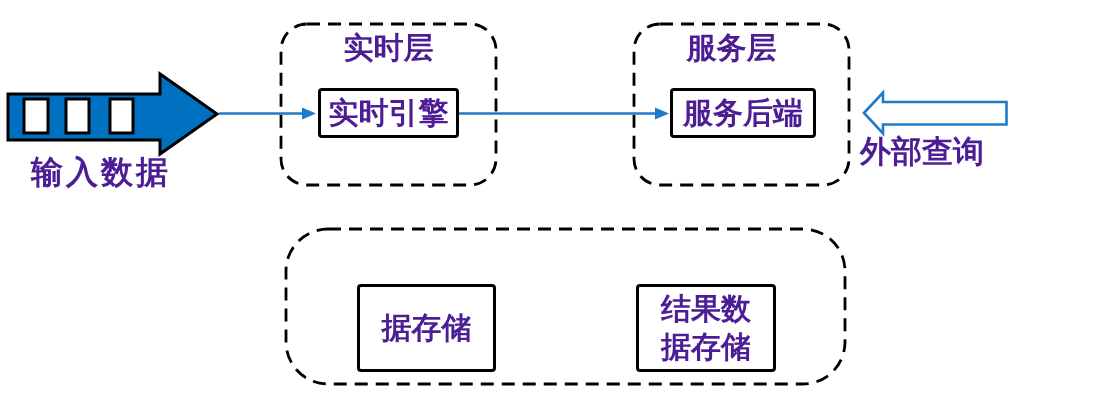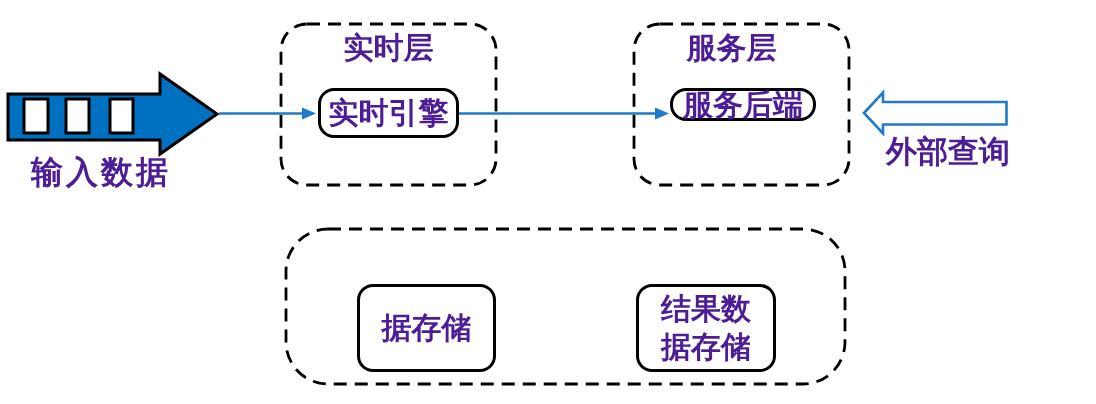--- a/index.html
+++ b/index.html
@@ -26,21 +26,21 @@
     text-align: center;
     font-size: 30px;
     font-weight: 700;
     line-height: 1;
     white-space: nowrap;
   }
   .node {
     position: absolute;
     box-sizing: border-box;
     border: 3px solid #000000;
-    border-radius: 16px;
+    border-radius: 4px;
     background: #ffffff;
     display: flex;
     flex-direction: column;
     align-items: center;
     justify-content: center;
     font-size: 30px;
     font-weight: 700;
     line-height: 38px;
     white-space: nowrap;
   }
@@ -89,29 +89,29 @@
     <polygon points="864,113 883,92.5 883,102 1006.5,102 1006.5,124.5 883,124.5 883,133.5" stroke-width="2.6" stroke-linejoin="miter" fill="#ffffff" stroke="#1f7ac9"></polygon>
   </svg>
 
   <div class="layer-title" style="left:281px; top:33px; width:215px;">实时层</div>
   <div class="layer-title" style="left:624px; top:33px; width:215px;">服务层</div>
 
   <div class="node" style="left:318px; top:88px; width:141px; height:50px;">
     <span>实时引擎</span>
   </div>
 
-  <div class="node" style="left:670px; top:88px; width:146px; height:33px;font-family:Liberation Serif, serif;">
+  <div class="node" style="left:670px; top:88px; width:146px; height:50px;font-family:Liberation Serif, serif;">
     <span>服务后端</span>
   </div>
 
   <div class="node" style="left:357px; top:284px; width:139px; height:88px;">
     <span>据存储</span>
   </div>
 
   <div class="node" style="left:636px; top:284px; width:140px; height:88px;text-align:center;">
     <span>结果数</span>
     <span>据存储</span>
   </div>
 
   <div class="free-label" style="left:31px; top:156px; font-size:32px; letter-spacing:3px;">输入数据</div>
-  <div class="free-label" style="left:886px; top:136px;">外部查询</div>
+  <div class="free-label" style="left:860px; top:136px;">外部查询</div>
 
 </div>
 
 </body></html>

